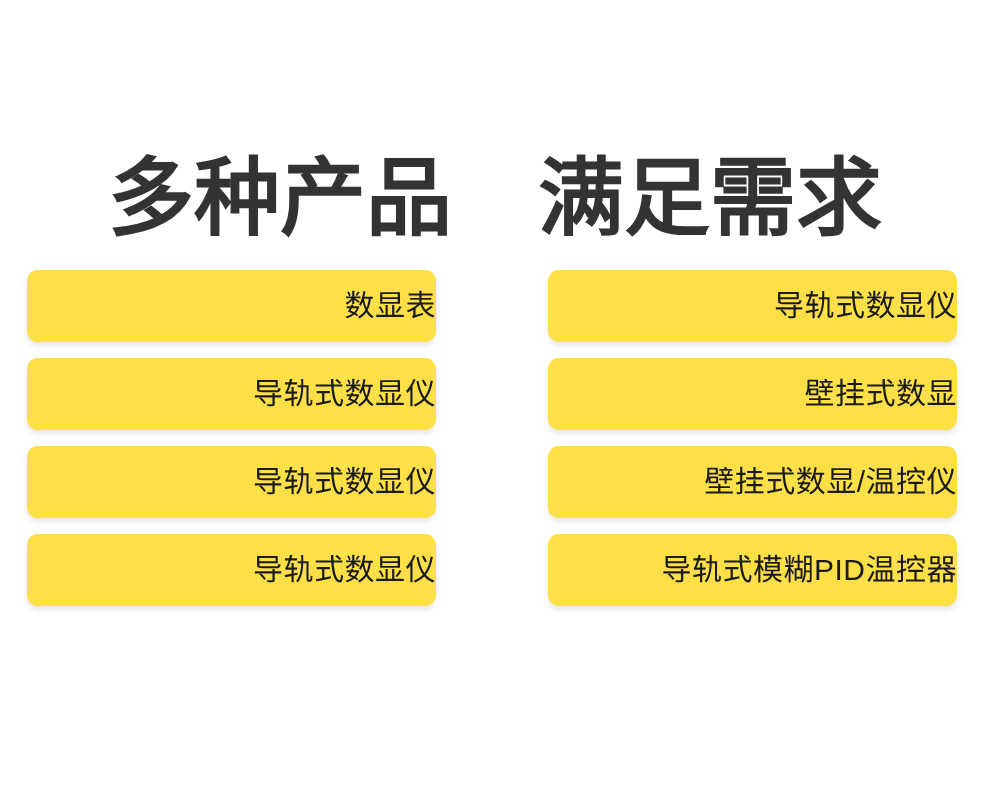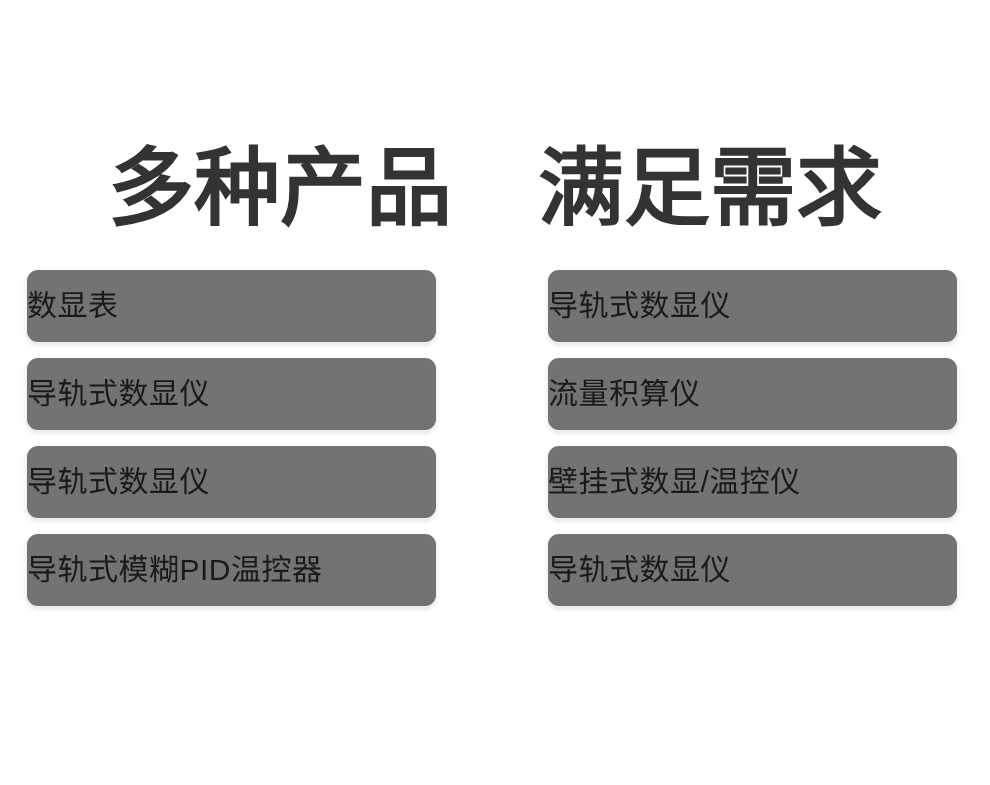--- a/index.html
+++ b/index.html
@@ -21,21 +21,21 @@
     width: 990px;
     height: 785px;
     background: #ffffff;
     box-sizing: border-box;
   }
 
   
   .heading {
     position: absolute;
     left: 0;
-    top: 78px;
+    top: 88px;
     width: 990px;
     text-align: center;
     color: #333333;
     font-size: 86px;
     line-height: 104px;
     font-weight: 700;
     letter-spacing: 0px;
     white-space: pre;
     -webkit-font-smoothing: antialiased;
   }
@@ -48,25 +48,25 @@
     width: 930px;
     display: grid;
     grid-template-columns: 409px 409px;
     column-gap: 112px;
     row-gap: 16px;
     grid-auto-flow: row;
   }
 
   .product-item {
     height: 72px;
-    background: #737373;
+    background: #fde047;
     border-radius: 11px;
     display: flex;
     align-items: center;
-    justify-content: flex-start;
+    justify-content: flex-end;
     box-shadow: 0 3px 6px rgba(0, 0, 0, 0.11);
     box-sizing: border-box;
     cursor: pointer;
     user-select: none;
   }
 
   .product-label {
     color: #1a1a1a;
     font-size: 30px;
     line-height: 30px;
@@ -91,34 +91,34 @@
 
     <div class="product-item">
       <span class="product-label">导轨式数显仪</span>
     </div>
 
     <div class="product-item">
       <span class="product-label">导轨式数显仪</span>
     </div>
 
     <div class="product-item">
-      <span class="product-label">流量积算仪</span>
+      <span class="product-label">壁挂式数显</span>
     </div>
 
     <div class="product-item">
       <span class="product-label">导轨式数显仪</span>
     </div>
 
     <div class="product-item">
       <span class="product-label">壁挂式数显/温控仪</span>
     </div>
 
     <div class="product-item">
-      <span class="product-label">导轨式模糊PID温控器</span>
+      <span class="product-label">导轨式数显仪</span>
     </div>
 
     <div class="product-item">
-      <span class="product-label">导轨式数显仪</span>
+      <span class="product-label">导轨式模糊PID温控器</span>
     </div>
 
 
   </div>
 </div>
 
 </body></html>

